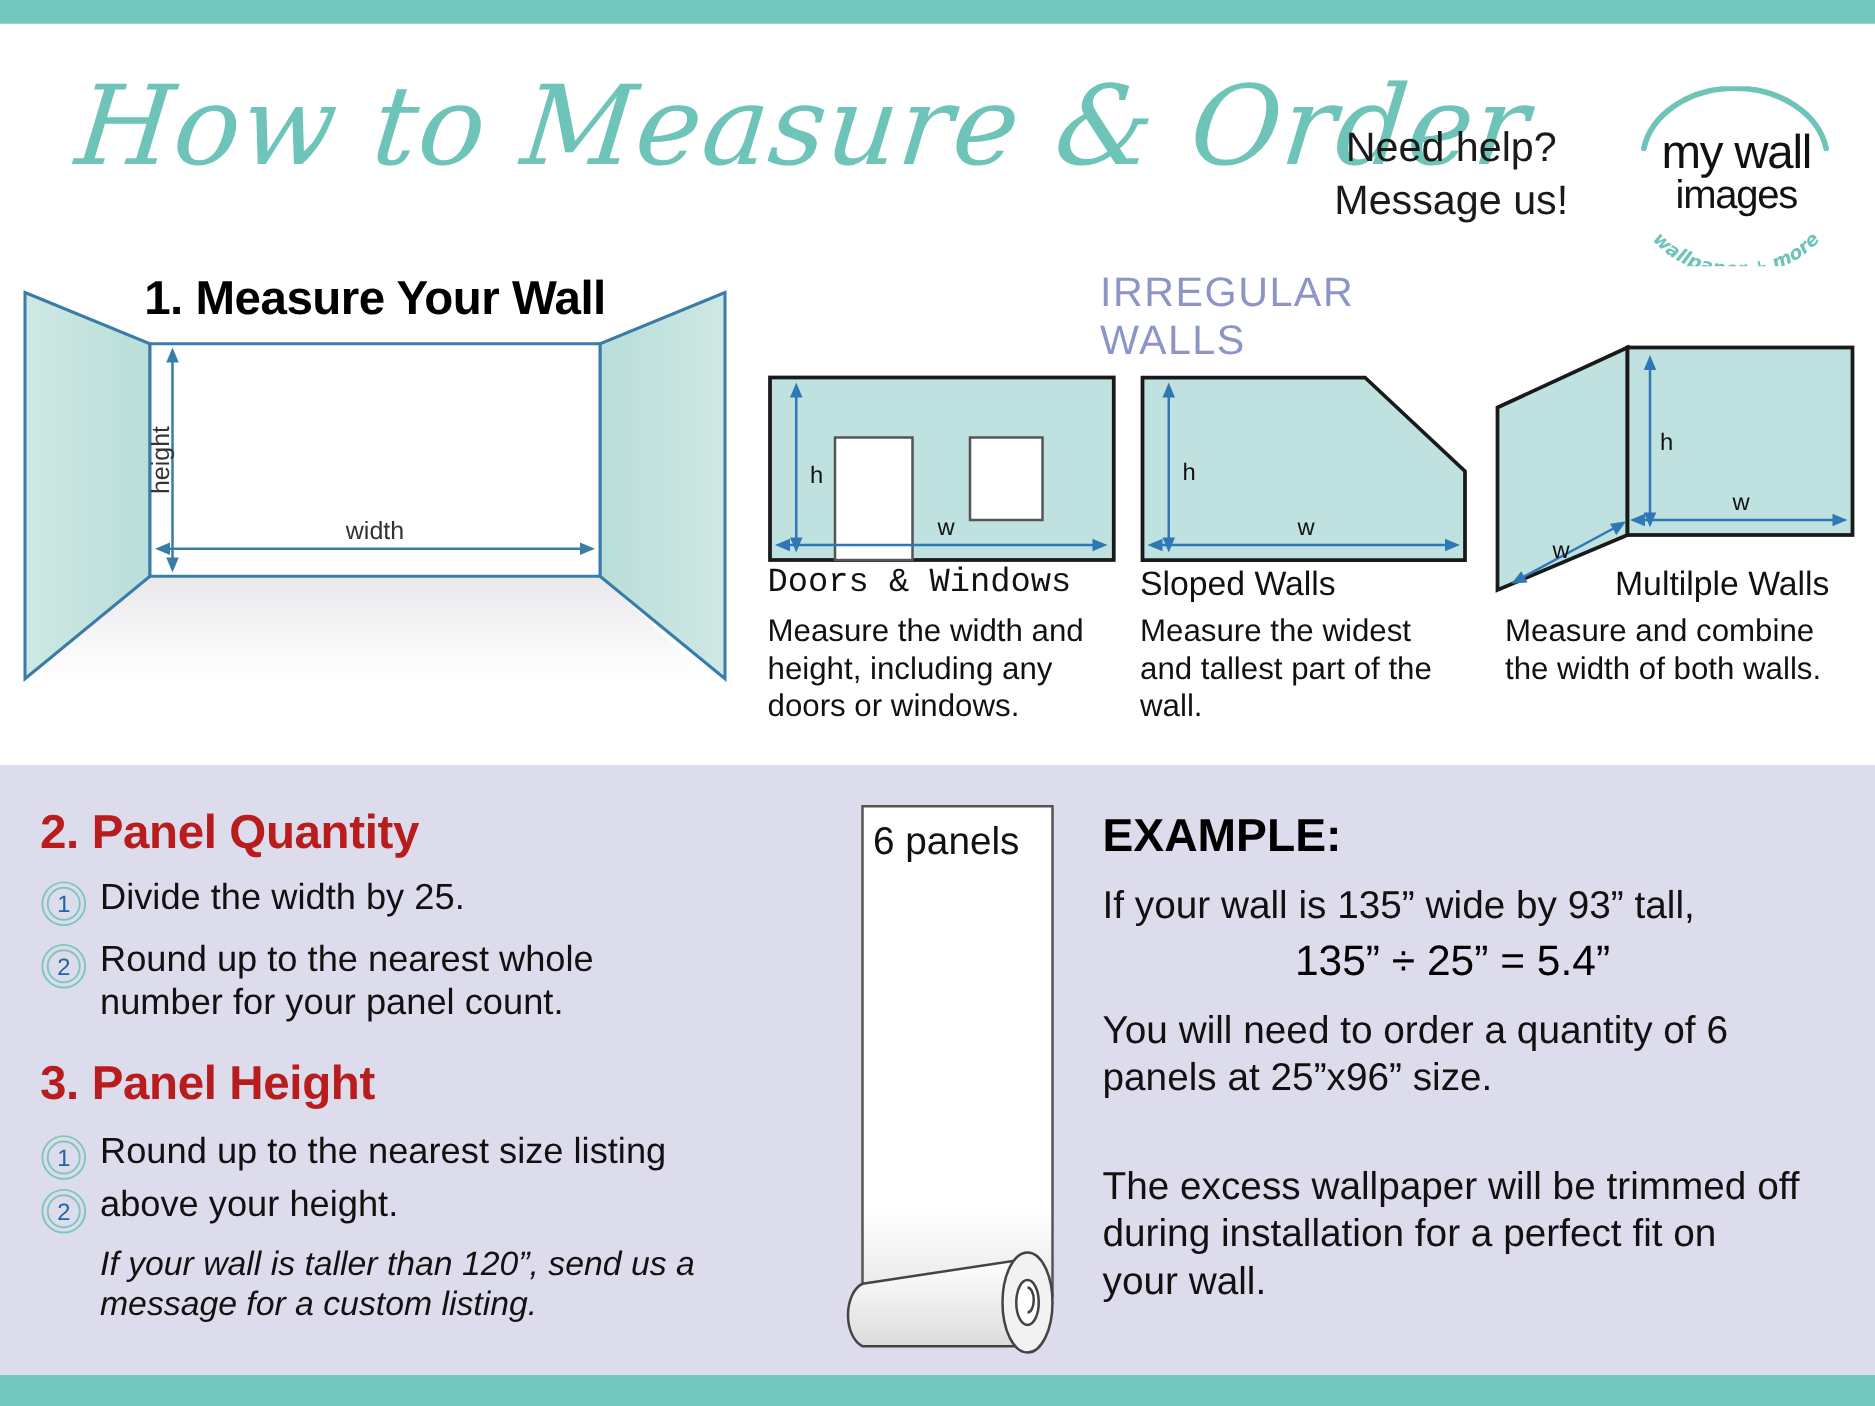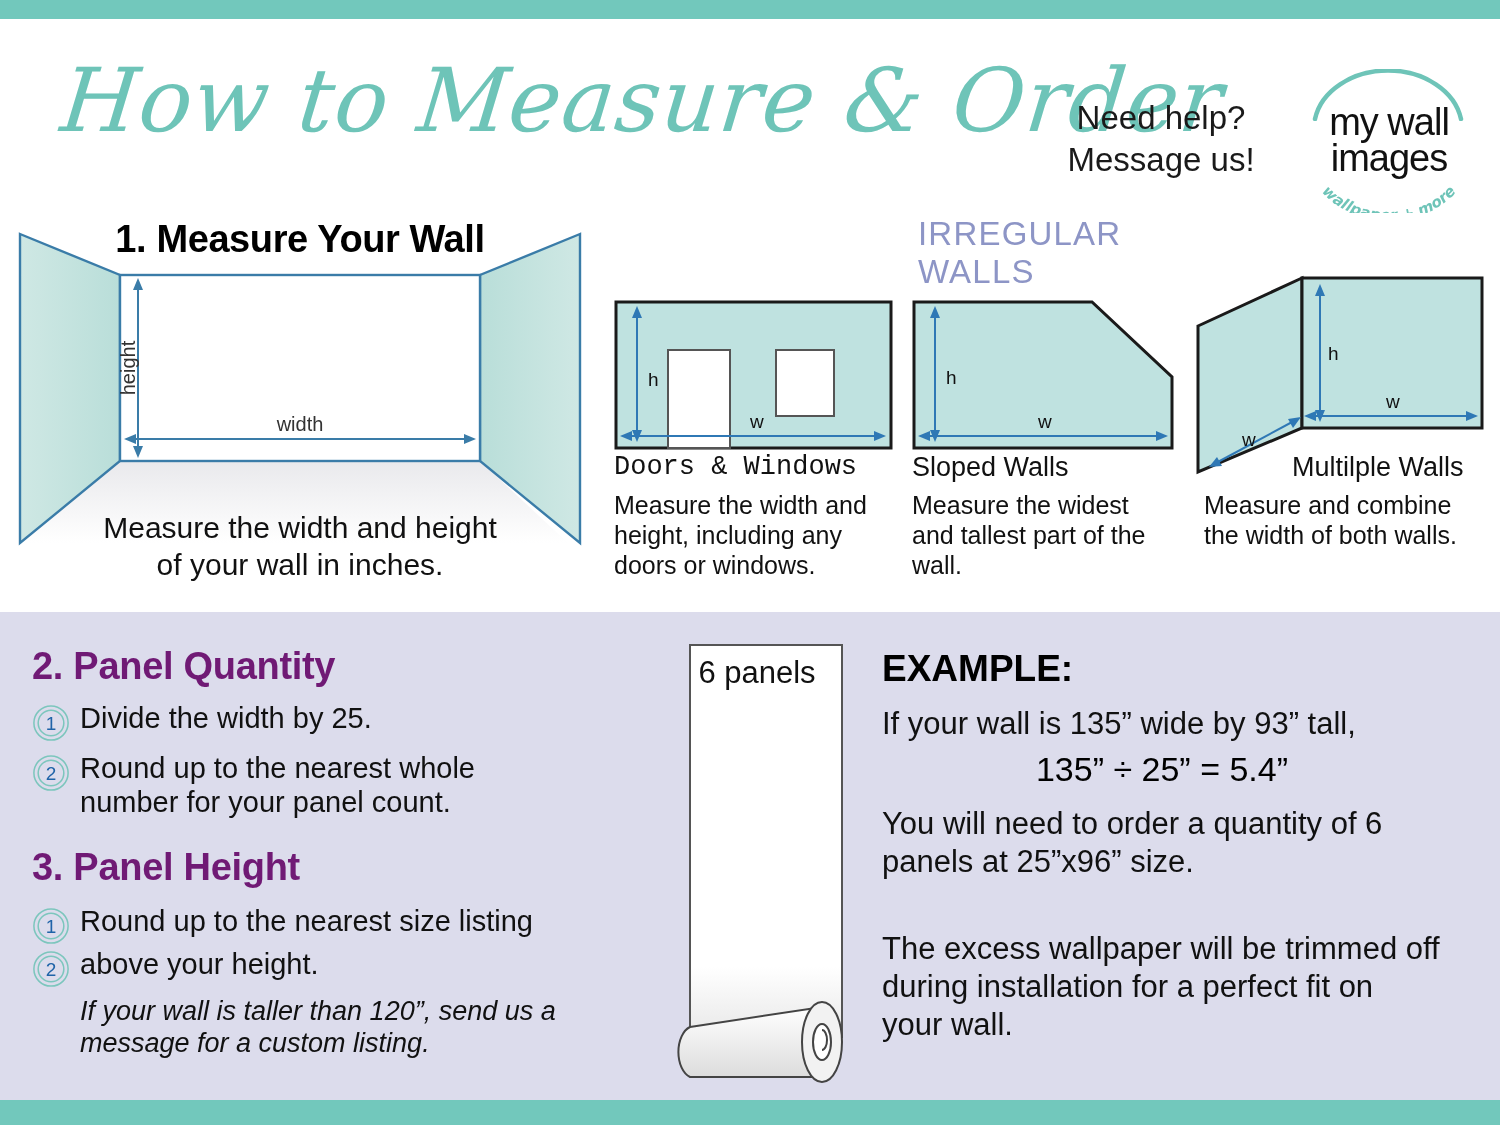--- a/index.html
+++ b/index.html
@@ -35,53 +35,53 @@
   }
   
   .logo{position:absolute;left:1300px;top:48px;width:178px;height:148px;}
   .logo-arc{position:absolute;left:12px;top:2px;width:152px;height:52px;}
   .logo-word1,.logo-word2{
     position:absolute;left:0;width:178px;text-align:center;
     font-family:"Liberation Sans", sans-serif;
     color:#111;font-weight:400;letter-spacing:-1px;
   }
   .logo-word1{top:34px;font-size:38px;}
-  .logo-word2{top:70px;font-size:38px;}
+  .logo-word2{top:70px;font-size:32px;}
   .logo-tag{position:absolute;left:6px;top:100px;width:166px;height:46px;}
 
   
   .sec1{position:absolute;left:0px;top:212px;width:600px;height:395px;}
   .sec1-title{
     position:absolute;left:0;top:6px;width:600px;text-align:center;
     font-size:38px;font-weight:bold;color:#000;letter-spacing:-0.4px;
   }
   .room-svg{position:absolute;left:0;top:0;width:600px;height:340px;}
   .sec1-cap{
     position:absolute;left:24px;top:298px;width:552px;text-align:center;
     font-size:30px;line-height:1.23;color:#111;
   }
 
   
   .irr-head{
     position:absolute;left:880px;top:215px;width:320px;
-    font-size:33px;color:#8d95c6;letter-spacing:1.2px;font-weight:400;margin-left:38px;
+    font-size:33px;color:#8d95c6;letter-spacing:1.2px;font-weight:400;
   }
   .irr{position:absolute;top:212px;}
   .irr .fig{position:absolute;left:0;top:48px;}
   .irr .ttl{position:absolute;font-size:27px;color:#111;}
   .irr .dsc{position:absolute;font-size:25px;line-height:1.2;color:#111;}
 
   .irr1{left:612px;width:285px;}
   .irr2{left:910px;width:270px;}
   .irr3{left:1190px;width:300px;}
 
   
   .lower{position:absolute;left:0;top:612px;width:1500px;height:488px;background:#dcdcec;}
 
-  .h2{position:absolute;font-size:38px;font-weight:bold;color:#701a75;letter-spacing:-0.3px;}
+  .h2{position:absolute;font-size:38px;font-weight:bold;color:#b91c1c;letter-spacing:-0.3px;}
   .step{position:absolute;display:flex;align-items:flex-start;}
   .badge{width:38px;height:38px;flex:0 0 38px;margin-right:10px;margin-top:2px;}
   .step-txt{font-size:29px;line-height:1.16;color:#111;}
   .note{position:absolute;font-size:27px;line-height:1.2;color:#111;font-style:italic;}
 
   
   .roll{position:absolute;left:672px;top:641px;width:185px;height:450px;}
   .roll-label{
     position:absolute;left:672px;top:655px;width:170px;text-align:center;
     font-size:31px;color:#111;
@@ -162,24 +162,20 @@
 
       <g stroke="#3a7ca8" stroke-width="2">
         <line x1="130" y1="227" x2="470" y2="227"></line>
         <polygon points="124,227 136,222 136,232" fill="#3a7ca8" stroke="none"></polygon>
         <polygon points="476,227 464,222 464,232" fill="#3a7ca8" stroke="none"></polygon>
       </g>
       <text x="300" y="219" font-family="Liberation Sans, sans-serif" font-size="20" fill="#333" text-anchor="middle" id="svg-label-width">width</text>
     </svg>
 
     <div class="sec1-title">1. Measure Your Wall</div>
-    <div class="sec1-cap">
-      <div>Measure the width and height</div>
-      <div>of your wall in inches.</div>
-    </div>
   </div>
 
   <div class="irr-head">IRREGULAR WALLS</div>
 
   <div class="irr irr1">
     <svg class="fig" width="285" height="200" viewBox="0 0 285 200">
       <rect x="4" y="42" width="275" height="146" fill="#bfe2e0" stroke="#1a1a1a" stroke-width="3"></rect>
       <rect x="56" y="90" width="62" height="98" fill="#ffffff" stroke="#555" stroke-width="2"></rect>
       <rect x="164" y="90" width="58" height="66" fill="#ffffff" stroke="#555" stroke-width="2"></rect>
       <g stroke="#2f78b5" stroke-width="2">

